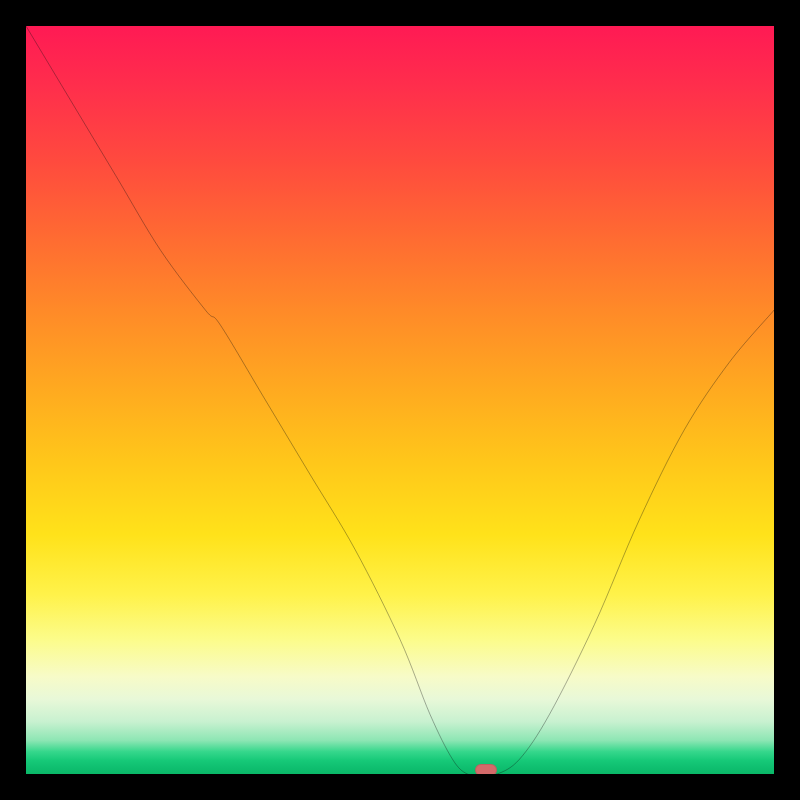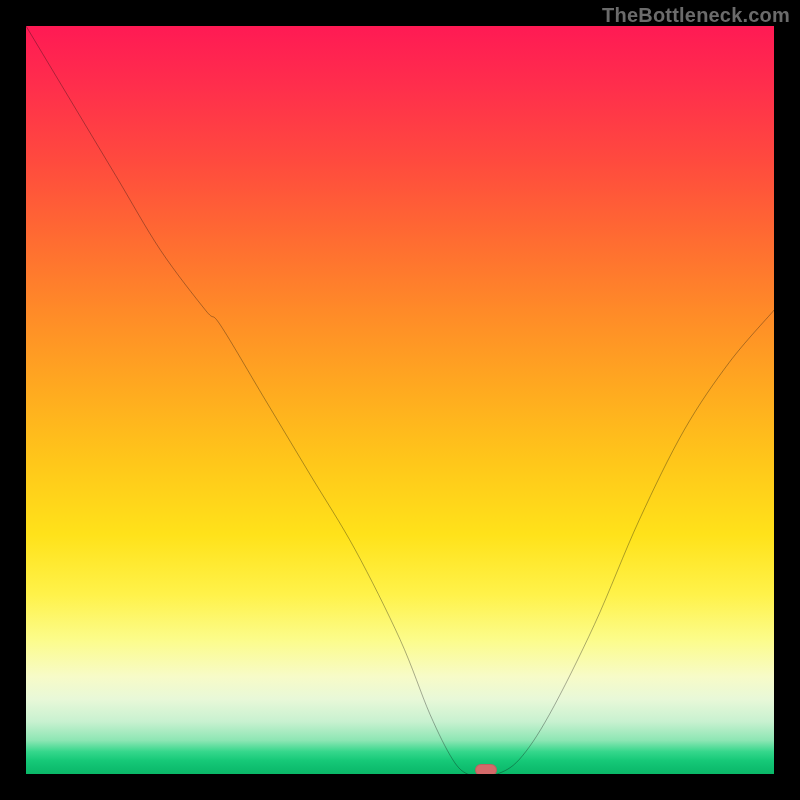--- a/index.html
+++ b/index.html
@@ -74,21 +74,20 @@
     color: #6b6b6b;
     letter-spacing: 0.2px;
     user-select: none;
   }
 </style>
 </head>
 <body>
 
 <div class="stage">
 
-  <div class="attribution">TheBottleneck.com</div>
 
   <div class="plot">
     <div class="gradient"></div>
 
     <svg class="curve" viewBox="0 0 100 100" preserveAspectRatio="none">
       <path id="curve-path" d="M 0.00 0.00 C 1.00 1.67, 4.00 6.67, 6.00 10.00 C 8.00 13.33, 10.00 16.67, 12.00 20.00 C 14.00 23.33, 16.00 27.00, 18.00 30.00 C 20.00 33.00, 22.67 36.33, 24.00 38.00 C 25.33 39.67, 24.67 38.00, 26.00 40.00 C 27.33 42.00, 30.00 46.67, 32.00 50.00 C 34.00 53.33, 36.00 56.67, 38.00 60.00 C 40.00 63.33, 42.00 66.33, 44.00 70.00 C 46.00 73.67, 48.33 78.33, 50.00 82.00 C 51.67 85.67, 52.83 89.33, 54.00 92.00 C 55.17 94.67, 56.17 96.67, 57.00 98.00 C 57.83 99.33, 58.33 99.67, 59.00 100.00 C 59.67 100.33, 60.33 100.00, 61.00 100.00 C 61.67 100.00, 62.17 100.33, 63.00 100.00 C 63.83 99.67, 64.83 99.33, 66.00 98.00 C 67.17 96.67, 68.33 95.00, 70.00 92.00 C 71.67 89.00, 74.00 84.33, 76.00 80.00 C 78.00 75.67, 80.00 70.33, 82.00 66.00 C 84.00 61.67, 86.00 57.50, 88.00 54.00 C 90.00 50.50, 92.00 47.67, 94.00 45.00 C 96.00 42.33, 99.00 39.17, 100.00 38.00 C 101.00 36.83, 100.00 38.00, 100.00 38.00" fill="none" stroke="#111111" stroke-width="0.35" vector-effect="non-scaling-stroke"></path>
     </svg>
 
     <div class="marker" id="marker" style="left: 449.02px; top: 738.26px; background: rgb(212, 106, 106);"></div>
   </div>

